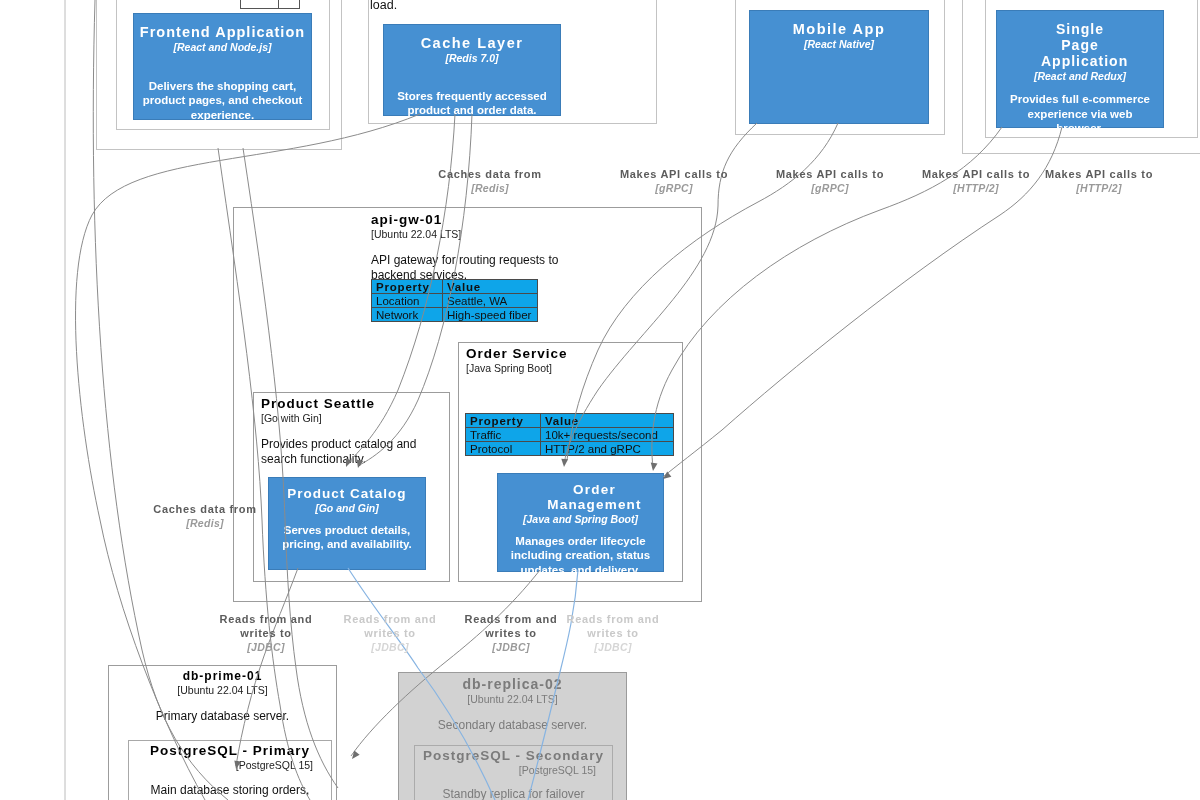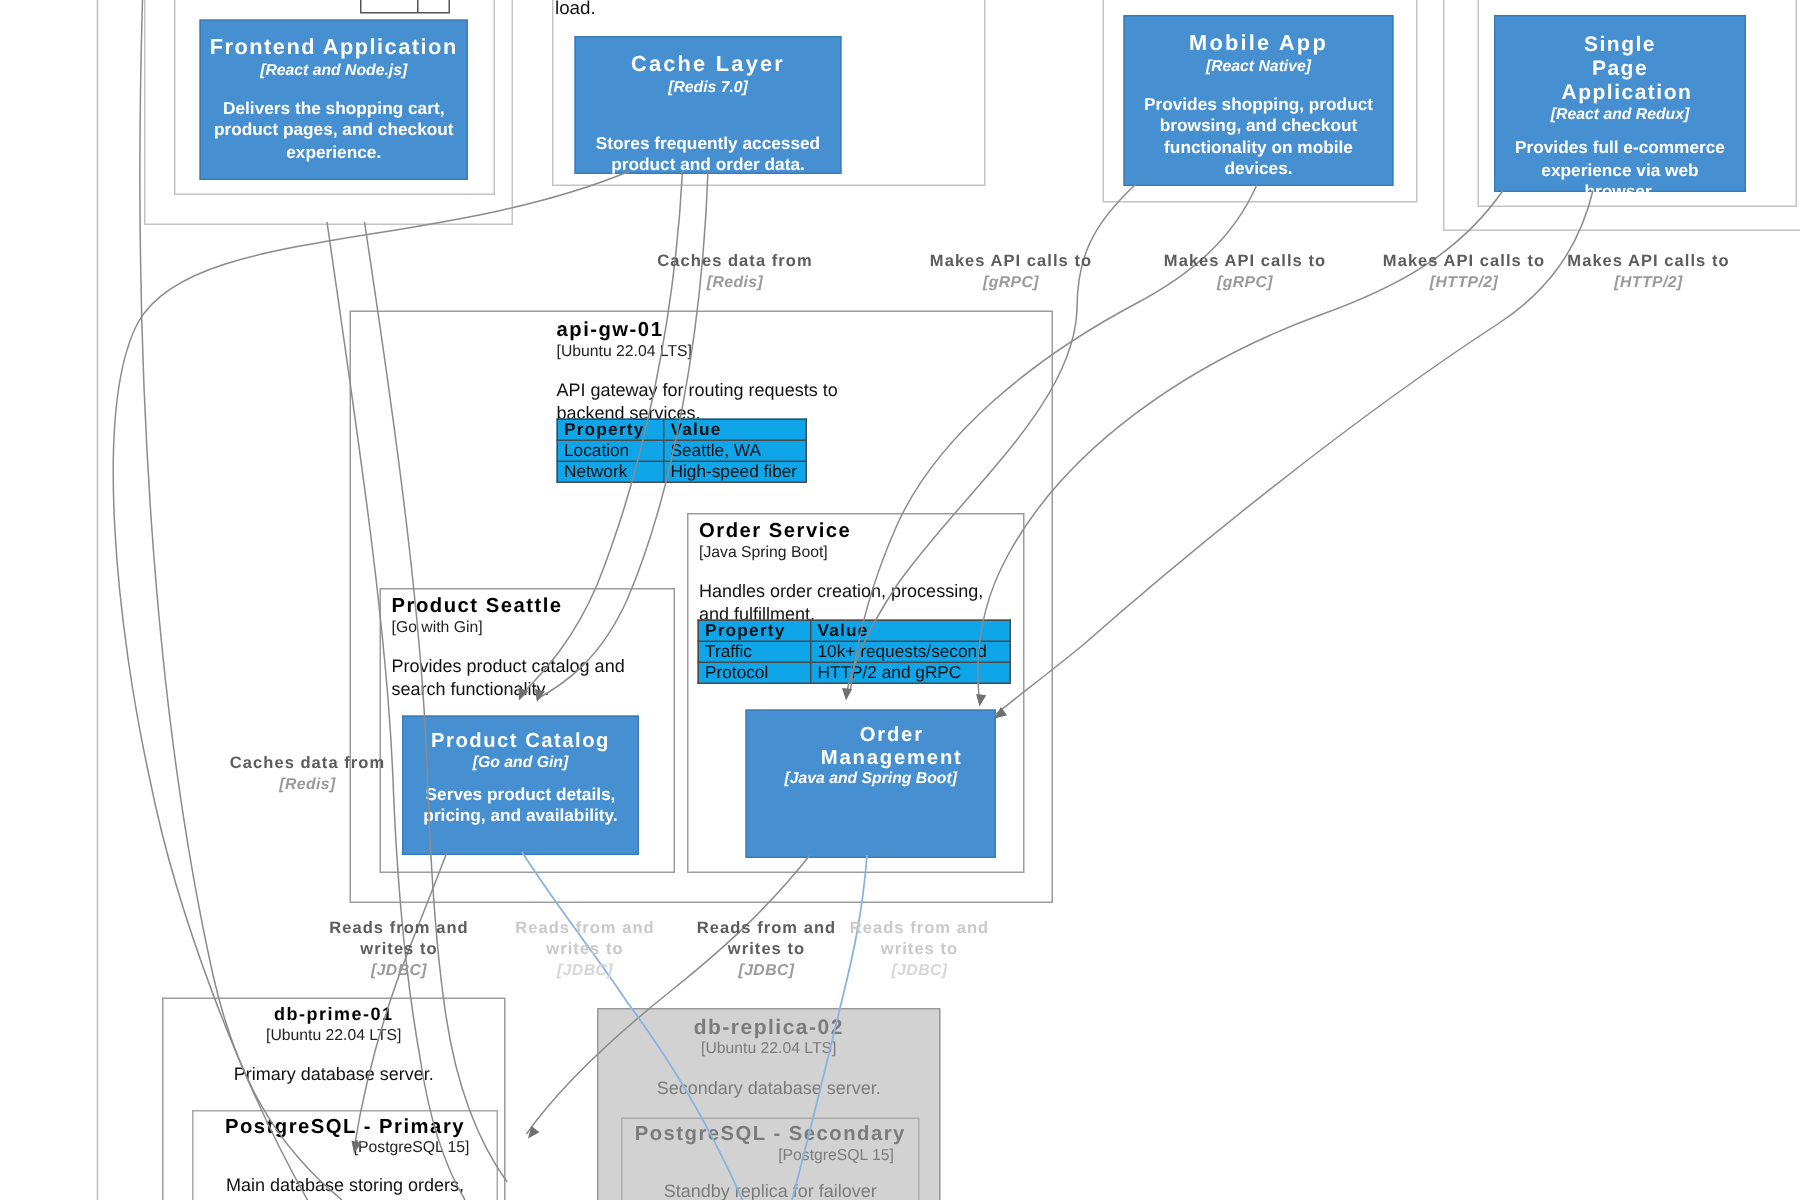--- a/index.html
+++ b/index.html
@@ -11,21 +11,21 @@
   .bl{stroke:#bcbcbc;stroke-width:1;}
   .ar{fill:#6f6f6f;stroke:none;}
   .container{position:absolute;border:1px solid var(--container-border);background:transparent;z-index:1;}
   .whitebox{position:absolute;border:1px solid var(--box-border);background:#fff;z-index:2;}
   .graybox{position:absolute;border:1px solid var(--gray-border);background:var(--gray-bg);color:var(--gray-text);z-index:2;}
   .grayinner{position:absolute;border:1px solid #ababab;background:transparent;color:var(--gray-text);z-index:3;}
   .blue{position:absolute;background:var(--node-blue);border:1px solid var(--node-blue-border);
         color:#fff;text-align:center;z-index:4;}
   .blue .t{display:block;font-weight:bold;font-size:14px;letter-spacing:1px;margin-top:10px;}
   .blue .m{display:block;font-style:italic;font-weight:bold;font-size:10.5px;margin-top:1px;}
-  .blue .d{display:block;font-weight:600;font-size:11.5px;line-height:1.25;margin-top:13px;padding:0 8px;}
+  .blue .d{display:block;font-weight:600;font-size:11.5px;line-height:1.25;margin-top:26px;padding:0 8px;}
   .nt{display:block;font-weight:bold;font-size:13.5px;letter-spacing:1px;color:#000;}
   .nm{display:block;font-size:10.5px;color:#222;margin-top:1px;}
   .nd{display:block;font-size:12px;color:#111;line-height:1.28;margin-top:13px;}
   .center{text-align:center;}
   .abs{position:absolute;}
   .proptable{border-collapse:collapse;font-size:11.5px;color:#111;background:#0ea5e9;z-index:3;}
   .proptable th,.proptable td{border:1px solid #4a4a4a;padding:0 4px;height:13px;
         text-align:left;white-space:nowrap;font-weight:normal;}
   .proptable th{font-weight:bold;letter-spacing:0.8px;}
   .elabel{position:absolute;text-align:center;font-weight:bold;font-size:11px;letter-spacing:0.7px;
@@ -63,21 +63,20 @@
 
   <div class="blue" style="left:383px;top:24px;width:176px;height:90px;">
     <span class="t" style="font-size:14.5px;letter-spacing:1.5px;">Cache Layer</span>
     <span class="m">[Redis 7.0]</span>
     <span class="d" style="margin-top:25px;">Stores frequently accessed product and order data.</span>
   </div>
 
   <div class="blue" style="left:749px;top:10px;width:178px;height:112px;">
     <span class="t" style="font-size:14.5px;letter-spacing:1.5px;">Mobile App</span>
     <span class="m">[React Native]</span>
-    <span class="d">Provides shopping, product browsing, and checkout functionality on mobile devices.</span>
   </div>
 
   <div class="blue" style="left:996px;top:10px;width:166px;height:116px;">
     <span class="t" style="padding:0 44px;line-height:1.15;">Single Page Application</span>
     <span class="m">[React and Redux]</span>
     <span class="d" style="margin-top:10px;">Provides full e-commerce experience via web browser.</span>
   </div>
 
   <div class="whitebox" style="left:233px;top:207px;width:467px;height:393px;">
     <div class="abs" style="left:137px;top:4px;width:215px;">
@@ -107,21 +106,20 @@
         <span class="nt">Product Seattle</span>
         <span class="nm">[Go with Gin]</span>
         <span class="nd">Provides product catalog and search functionality.</span>
       </div>
     </div>
 
     <div class="whitebox" style="left:224px;top:134px;width:223px;height:238px;">
       <div class="abs" style="left:7px;top:3px;width:212px;">
         <span class="nt">Order Service</span>
         <span class="nm">[Java Spring Boot]</span>
-        <span class="nd">Handles order creation, processing, and fulfillment.</span>
       </div>
       <table class="proptable abs" style="left:6px;top:70px;width:209px;">
         <tbody>
             <tr>
           <th style="width:66px;">Property</th>
           <th>Value</th>
         </tr>
         <tr>
           <td>Traffic</td>
           <td>10k+ requests/second</td>
@@ -137,20 +135,21 @@
 
   <div class="blue" style="left:268px;top:477px;width:156px;height:91px;">
     <span class="t" style="font-size:13.5px;margin-top:8px;">Product Catalog</span>
     <span class="m">[Go and Gin]</span>
     <span class="d" style="margin-top:9px;padding:0 4px;">Serves product details, pricing, and availability.</span>
   </div>
 
   <div class="blue" style="left:497px;top:473px;width:165px;height:97px;">
     <span class="t" style="font-size:13.5px;margin-top:8px;letter-spacing:1.2px;padding-left:28px;">Order Management</span>
     <span class="m">[Java and Spring Boot]</span>
+    <span class="d" style="margin-top:9px;padding:0 5px;">Manages order lifecycle including creation, status updates, and delivery.</span>
   </div>
 
   <div class="whitebox" style="left:108px;top:665px;width:227px;height:145px;">
     <div class="abs center" style="left:0;top:3px;width:100%;">
       <span class="nt" style="font-size:12px;">db-prime-01</span>
       <span class="nm">[Ubuntu 22.04 LTS]</span>
       <span class="nd">Primary database server.</span>
     </div>
     <div class="whitebox" style="left:19px;top:74px;width:202px;height:70px;border-color:#a8a8a8;">
       <div class="abs center" style="left:0;top:2px;width:100%;">

